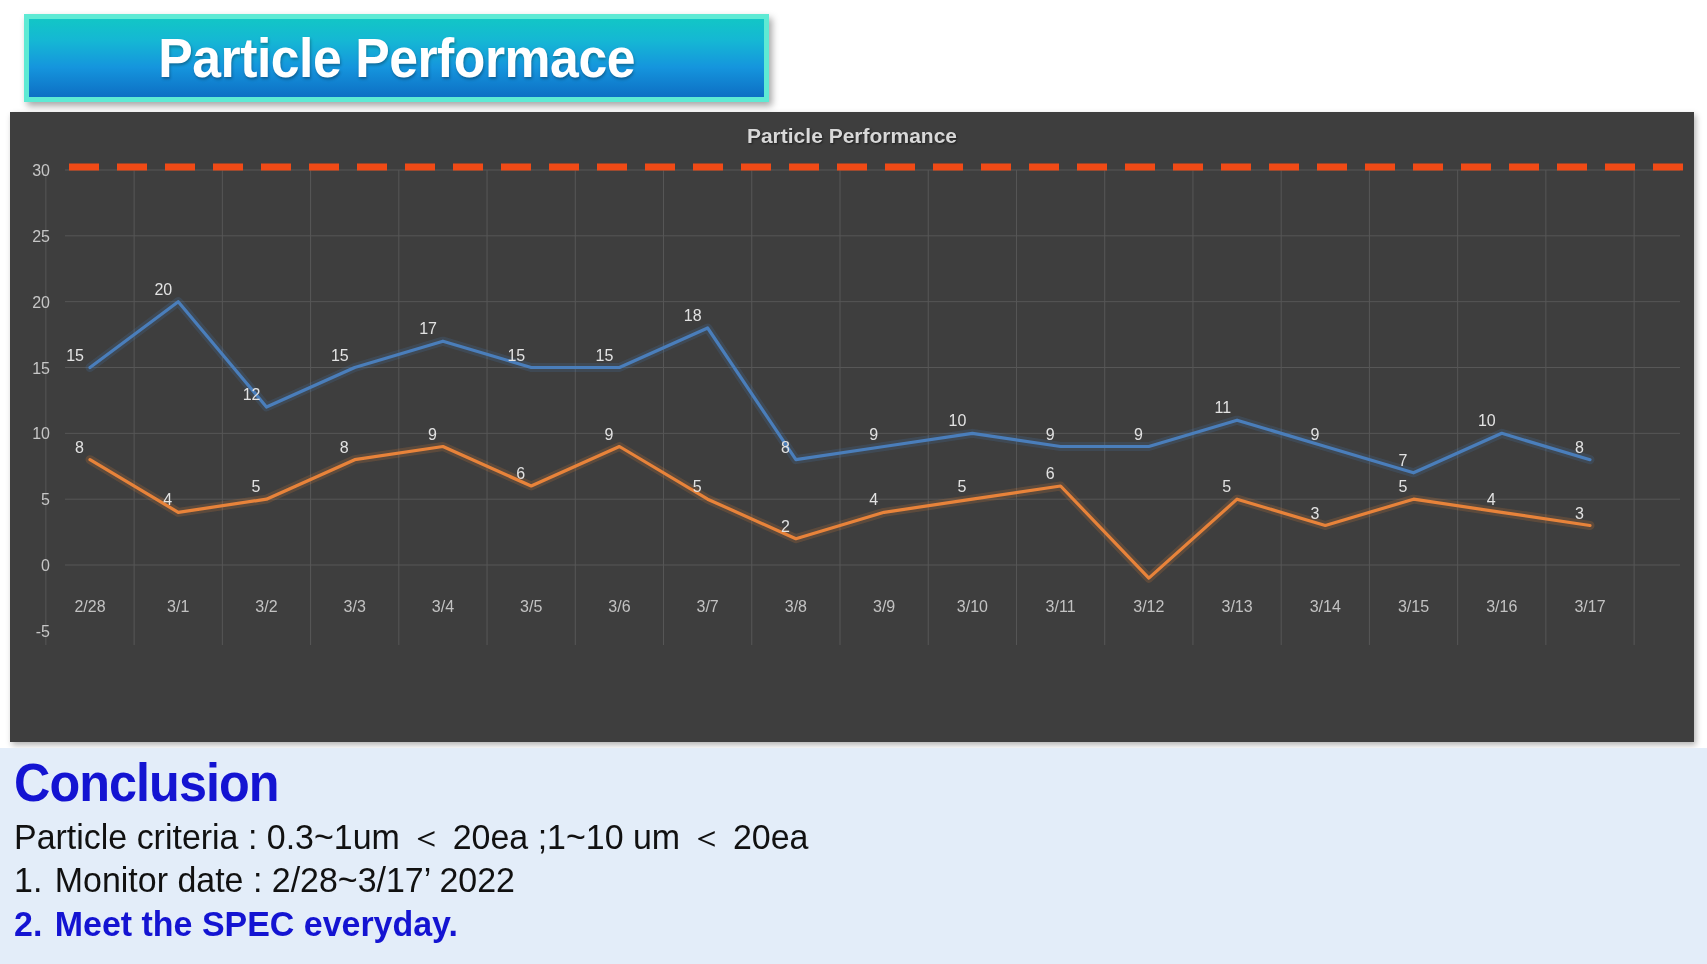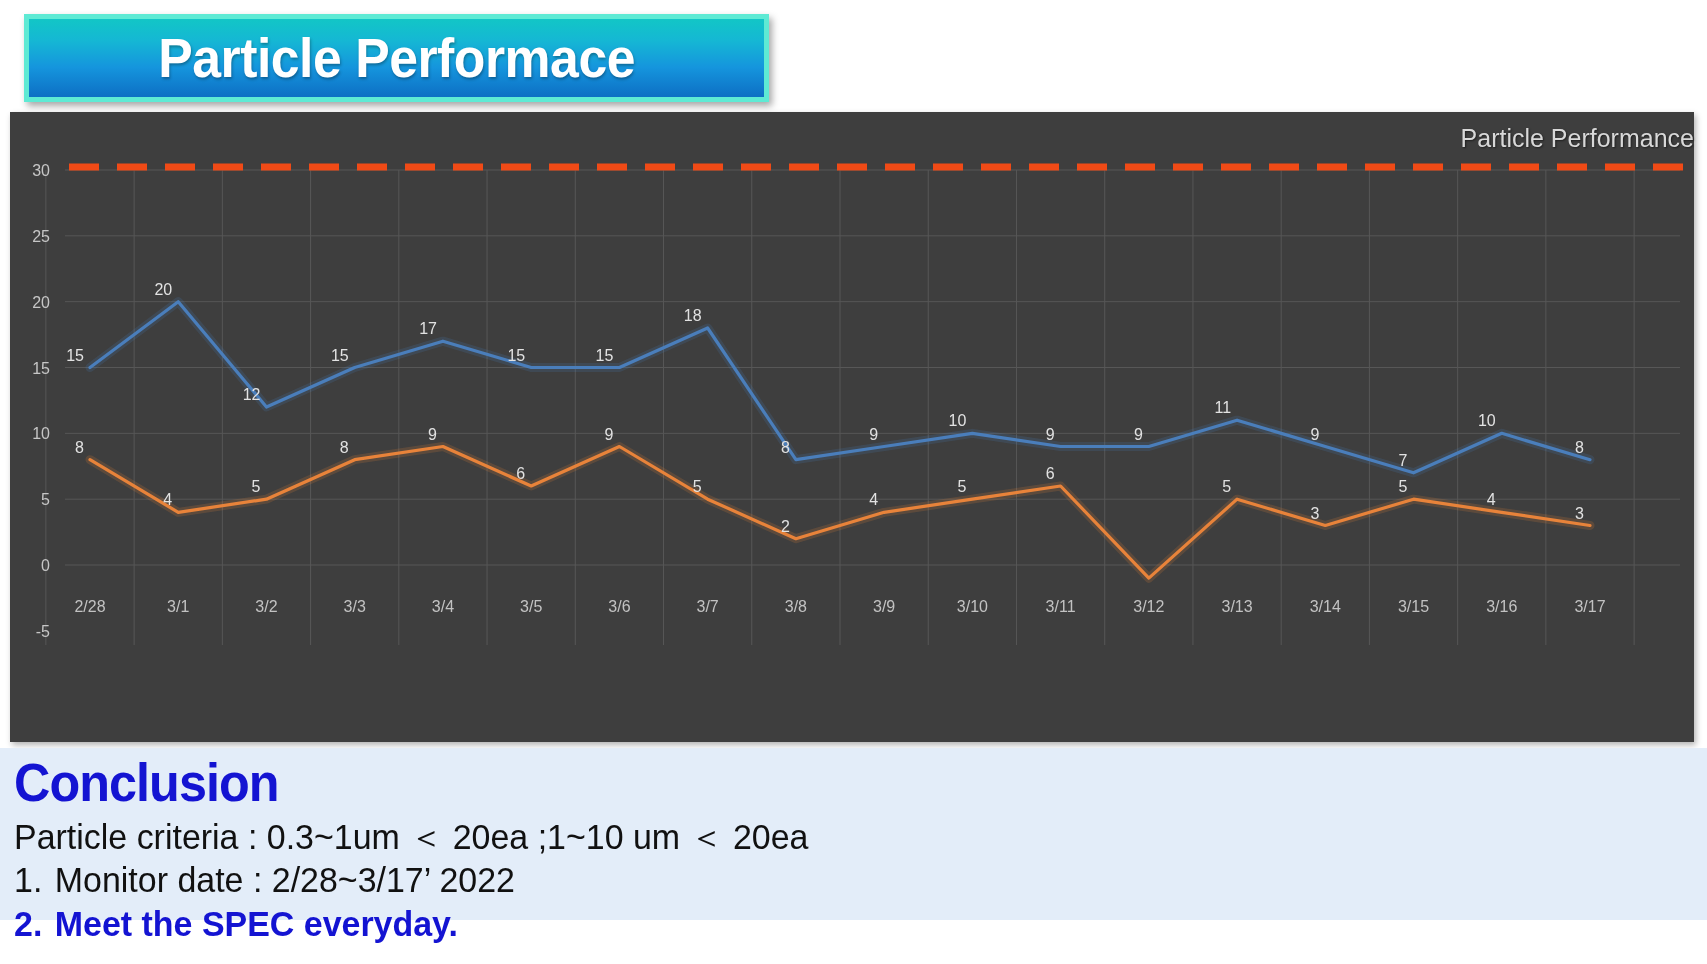--- a/index.html
+++ b/index.html
@@ -41,33 +41,33 @@
     position:absolute;
     left:10px; top:112px;
     width:1684px; height:630px;
     background:#3e3e3e;
     box-shadow:2px 3px 6px rgba(0,0,0,0.30);
     box-sizing:border-box;
   }
   #chart-title{
     position:absolute;
     left:0; right:0; top:12px;
-    text-align:right;
+    text-align:center;
     color:#d8d8d8;
-    font-size:25px;
-    font-weight:normal;
+    font-size:21px;
+    font-weight:bold;
     text-shadow:1px 1px 2px rgba(0,0,0,0.5);
   }
   #plot-svg{position:absolute;left:0;top:0;}
 
   
   #conclusion-panel{
     position:absolute;
     left:0; top:748px;
-    width:1707px; height:172px;
+    width:1707px; height:216px;
     background:#e3edf9;
   }
   #conclusion-heading{
     position:absolute;
     left:14px; top:4px;
     color:#1414d2;
     font-size:53px;
     font-weight:bold;
     letter-spacing:-1px;
     transform:scaleX(0.95);

